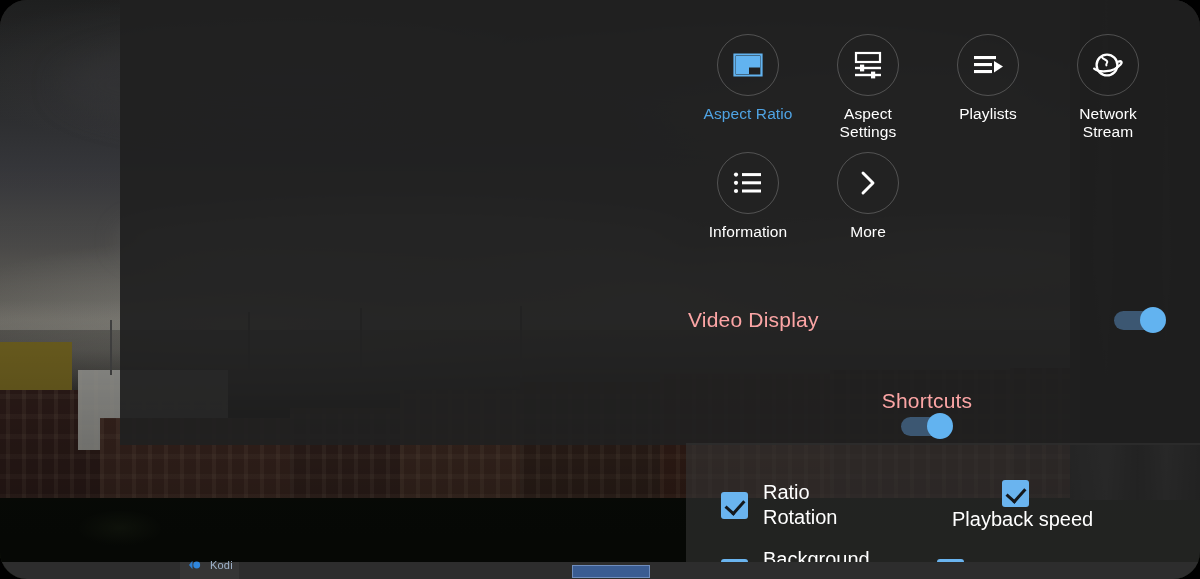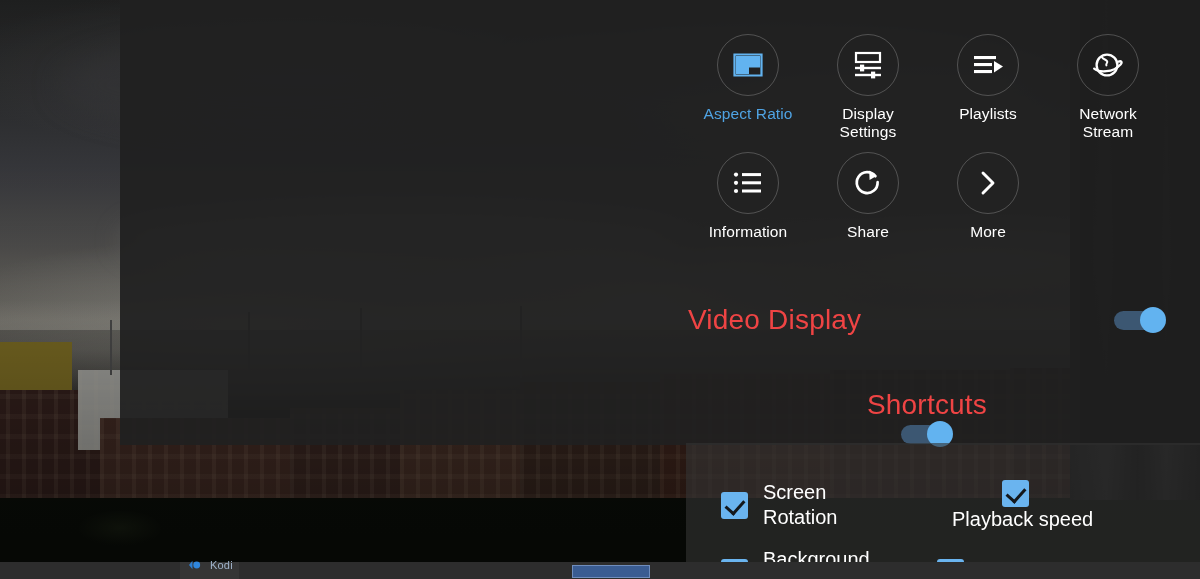--- a/index.html
+++ b/index.html
@@ -8,20 +8,21 @@
     overflow: hidden;
     background: #000;
     font-family: "Liberation Sans", "DejaVu Sans", sans-serif;
   }
 
   
   #screen {
     position: relative;
     width: 1200px; height: 579px;
     overflow: hidden;
+    border-radius: 27px;
   }
 
   
   #photo {
     position: absolute; inset: 0;
     background: #12120f;
     overflow: hidden;
   }
   
   .sky {
@@ -121,22 +122,22 @@
 
   
   .toggle-row {
     position: absolute;
     left: 688px;
     width: 478px;
     height: 34px;
     display: flex; align-items: center; justify-content: space-between;
   }
   .toggle-label {
-    font-size: 28px;
-    color: #ef4444;
+    font-size: 21px;
+    color: #fca5a5;
     letter-spacing: .2px;
   }
   .switch {
     position: relative;
     width: 52px; height: 26px;
     cursor: pointer;
   }
   .switch .track {
     position: absolute; left: 0; top: 4px;
     width: 46px; height: 19px;
@@ -305,21 +306,21 @@
       <div class="icon-cell">
         <div class="icon-circle">
           <svg width="32" height="30" viewBox="0 0 32 30">
             <rect x="4" y="3" width="24" height="9" fill="none" stroke="#fff" stroke-width="2.2"></rect>
             <line x1="3" y1="18" x2="29" y2="18" stroke="#fff" stroke-width="2.4"></line>
             <rect x="8" y="14.6" width="4.2" height="6.8" fill="#fff"></rect>
             <line x1="3" y1="25" x2="29" y2="25" stroke="#fff" stroke-width="2.4"></line>
             <rect x="19" y="21.6" width="4.2" height="6.8" fill="#fff"></rect>
           </svg>
         </div>
-        <div class="icon-label">Display
+        <div class="icon-label">Aspect
 Settings</div>
       </div>
 
       <div class="icon-cell">
         <div class="icon-circle">
           <svg width="34" height="26" viewBox="0 0 34 26">
             <rect x="3" y="4" width="22" height="3.1" fill="#fff"></rect>
             <rect x="3" y="11" width="18" height="3.1" fill="#fff"></rect>
             <rect x="3" y="18" width="18" height="3.1" fill="#fff"></rect>
             <path d="M23 9 L32 14.6 L23 20.5 Z" fill="#fff"></path>
@@ -351,29 +352,20 @@
             <circle cx="4" cy="12.8" r="2.1" fill="#fff"></circle>
             <circle cx="4" cy="21" r="2.1" fill="#fff"></circle>
             <rect x="10" y="3.1" width="19" height="3" fill="#fff"></rect>
             <rect x="10" y="11.3" width="19" height="3" fill="#fff"></rect>
             <rect x="10" y="19.5" width="19" height="3" fill="#fff"></rect>
           </svg>
         </div>
         <div class="icon-label">Information</div>
       </div>
 
-      <div class="icon-cell">
-        <div class="icon-circle">
-          <svg width="32" height="32" viewBox="0 0 32 32">
-            <path d="M23.4 9.2 A10.4 10.4 0 1 0 25.6 15.2" fill="none" stroke="#fff" stroke-width="2.7" stroke-linecap="round"></path>
-            <path d="M17.2 3.4 L24.4 9.0 L17.6 12.9" fill="#fff"></path>
-          </svg>
-        </div>
-        <div class="icon-label">Share</div>
-      </div>
 
       <div class="icon-cell">
         <div class="icon-circle">
           <svg width="26" height="30" viewBox="0 0 26 30">
             <path d="M8 5 L18 15 L8 25" fill="none" stroke="#fff" stroke-width="2.9" stroke-linecap="round" stroke-linejoin="round"></path>
           </svg>
         </div>
         <div class="icon-label">More</div>
       </div>
 
@@ -394,21 +386,21 @@
       <div class="track"></div>
       <div class="thumb"></div>
     </div>
   </div>
 
   <div id="shortcuts-panel">
     <div class="sc-grid">
 
       <div class="sc-item" style="left:35px; top:37px;">
         <div class="checkbox"></div>
-        <div class="sc-label">Screen
+        <div class="sc-label">Ratio
 Rotation</div>
       </div>
 
       <div class="sc-item" style="left:251px; top:37px;flex-direction:column;">
         <div class="checkbox"></div>
         <div class="sc-label">Playback speed</div>
       </div>
 
       <div class="sc-item" style="left:35px; top:104px;">
         <div class="checkbox"></div>

